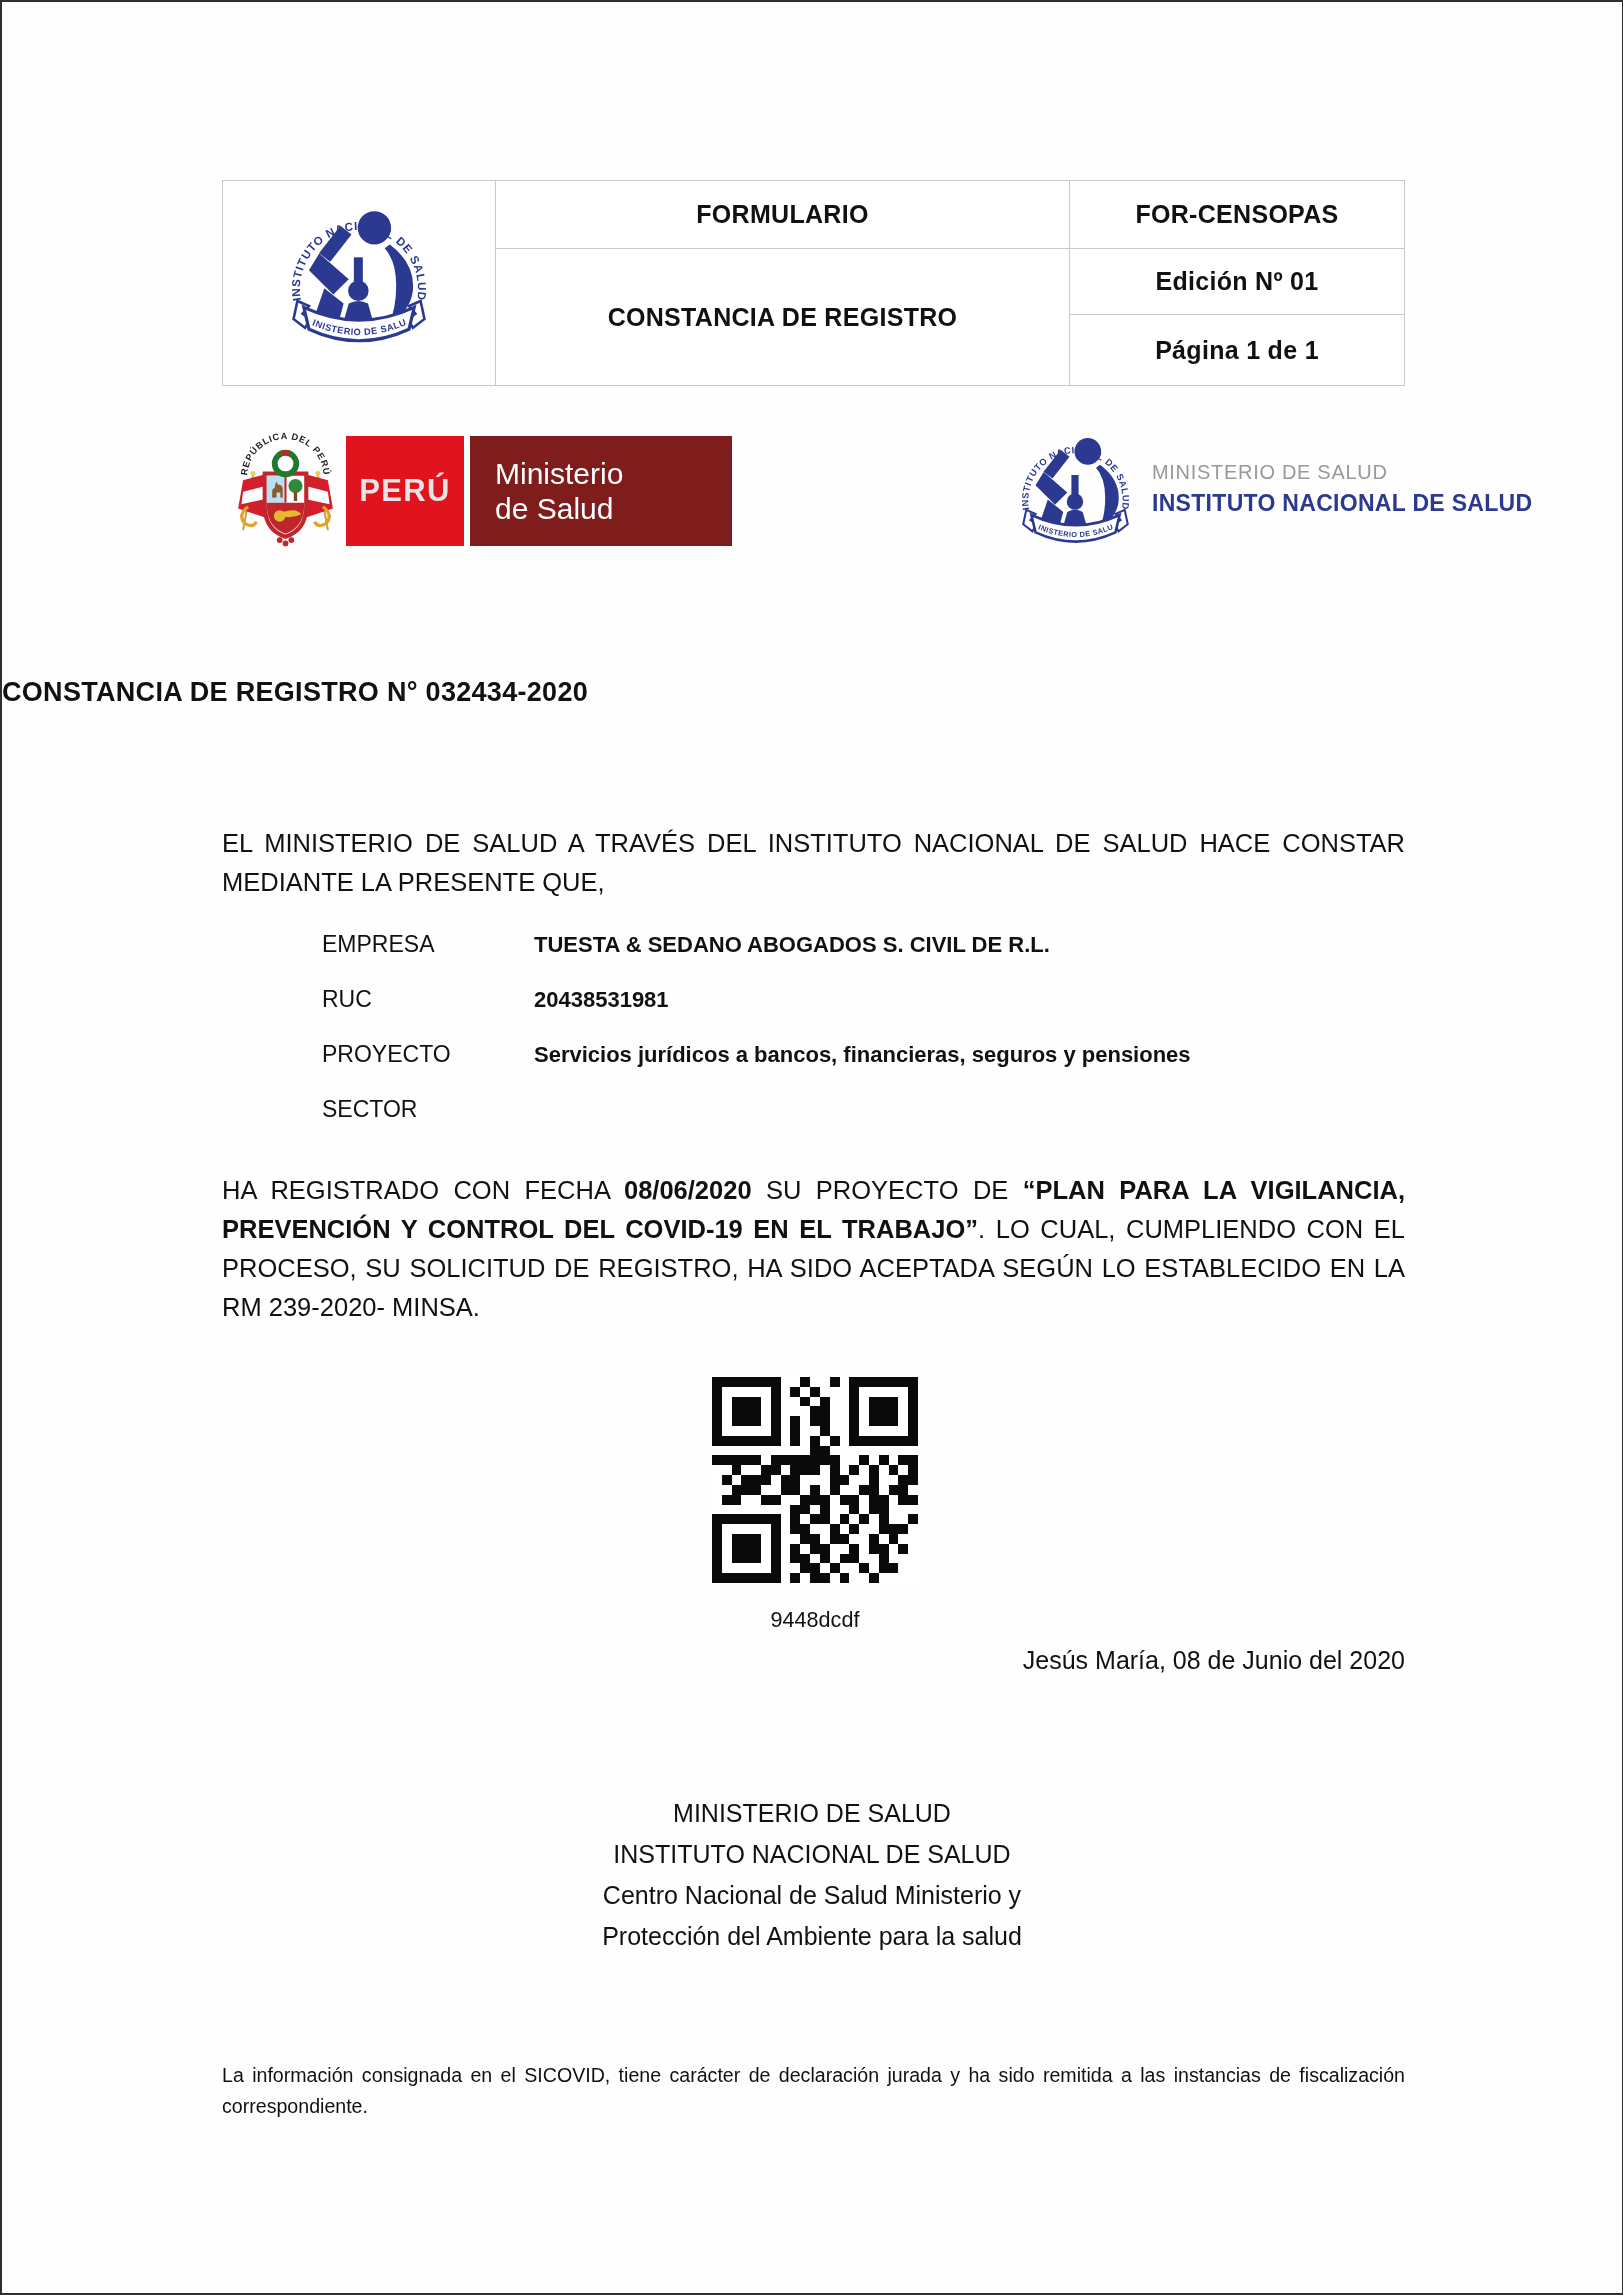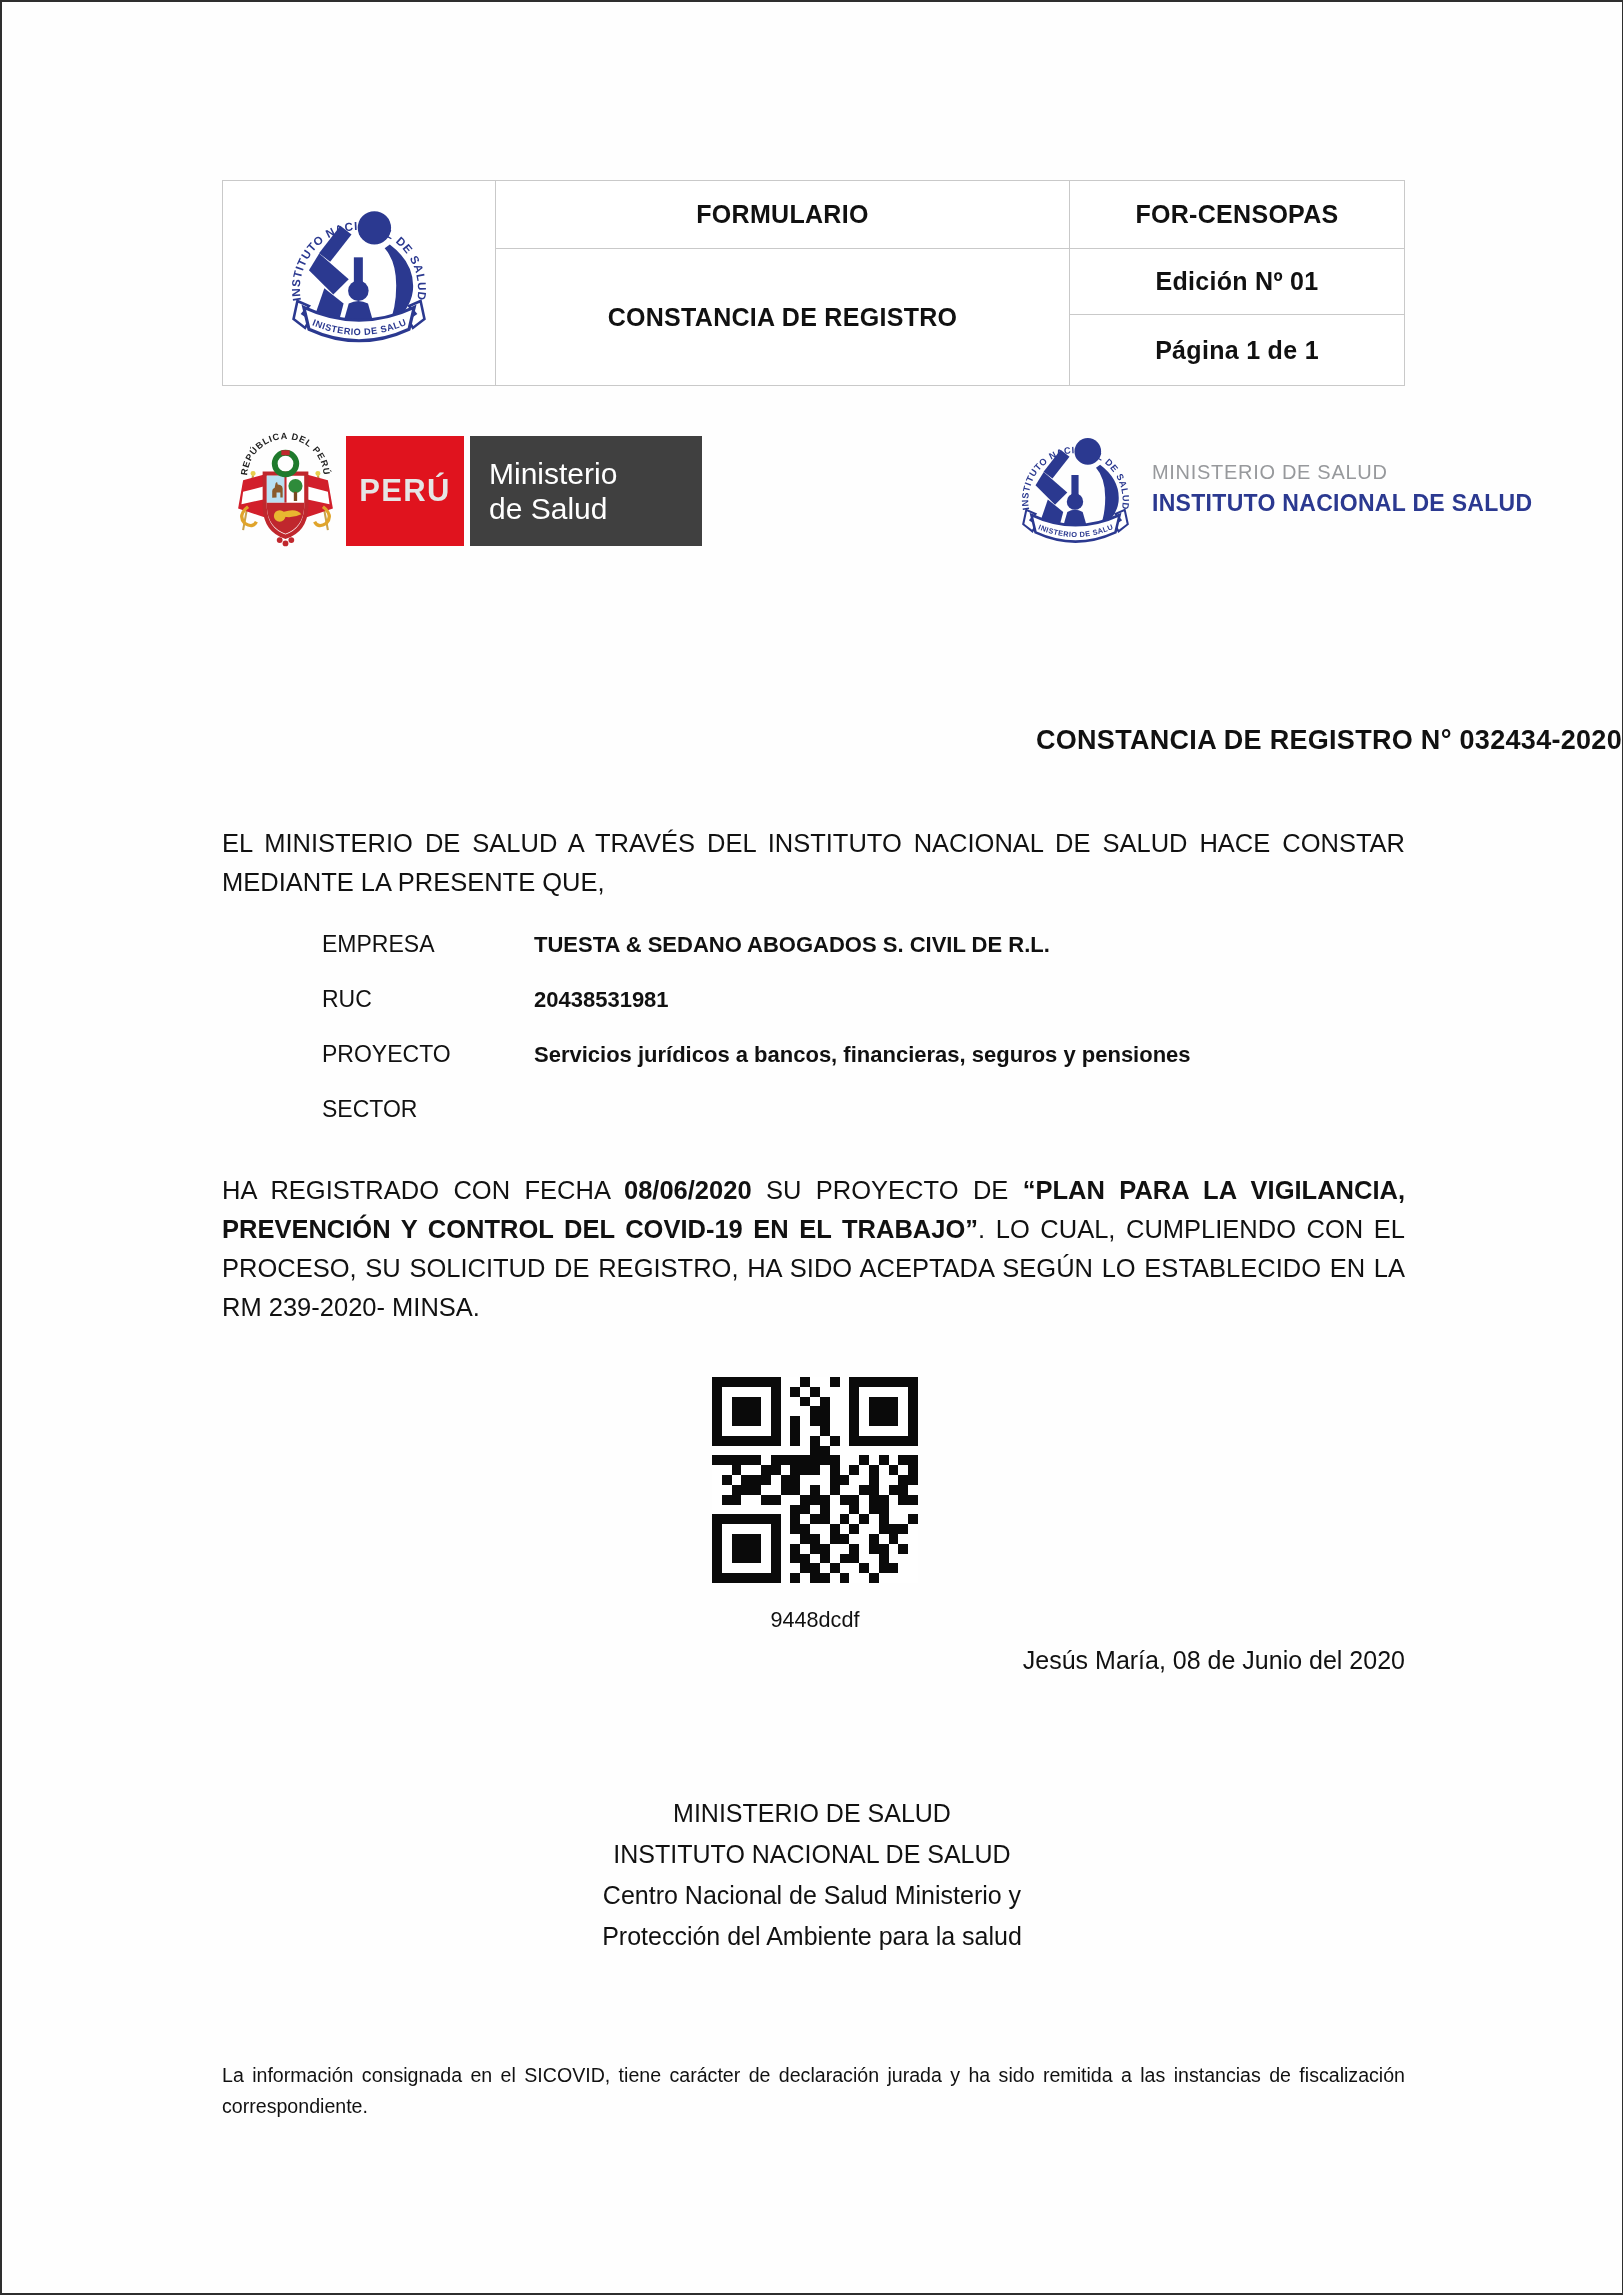--- a/index.html
+++ b/index.html
@@ -27,34 +27,34 @@
   .c-pag{ grid-column:3; grid-row:3; border-left:1.3px solid #c9c9c9; }
 
   
   .coat   { position:absolute; left:221px; top:425px; width:125px; height:133px; }
   .peru-box{
     position:absolute; left:344px; top:434px; width:118px; height:110px;
     background:#e0131e; color:#e5e5e5; display:flex; align-items:center; justify-content:center;
     font-size:31px; font-weight:bold; letter-spacing:1.3px;
   }
   .minsa-box{
-    position:absolute; left:468px; top:434px; width:232px; height:110px;
-    background:#404040; color:#fff; font-size:30px; line-height:35px;
-    display:flex; flex-direction:column; justify-content:center; padding-left:19px;
+    position:absolute; left:468px; top:434px; width:262px; height:110px;
+    background:#7f1d1d; color:#fff; font-size:30px; line-height:35px;
+    display:flex; flex-direction:column; justify-content:center; padding-left:25px;
   }
   .seal-right{ position:absolute; left:1012px; top:429px; width:123px; height:129px; }
   .seal-head { width:154px; height:162px; }
   .ins-text{ position:absolute; left:1150px; top:459px; }
   .ins-line1{ font-size:20px; color:#97999c; letter-spacing:0.7px; }
   .ins-line2{ font-size:23px; font-weight:bold; color:#2b3990; letter-spacing:0.3px; margin-top:5.9px; }
 
   
   .doc-title{
     position:absolute; left:0; top:675px; width:100%;
-    text-align:right; font-size:27px; font-weight:bold; letter-spacing:0.3px;margin-top:48px;
+    text-align:left; font-size:27px; font-weight:bold; letter-spacing:0.3px;
   }
   .intro{
     position:absolute; left:220px; top:822px; width:1183px;
     font-size:25.5px; line-height:39px; text-align:justify;
   }
   .fields{
     position:absolute; left:320px; top:929px; width:980px;
     display:grid; grid-template-columns:212px 1fr; row-gap:28px;
     font-size:23px; align-items:baseline;
   }

